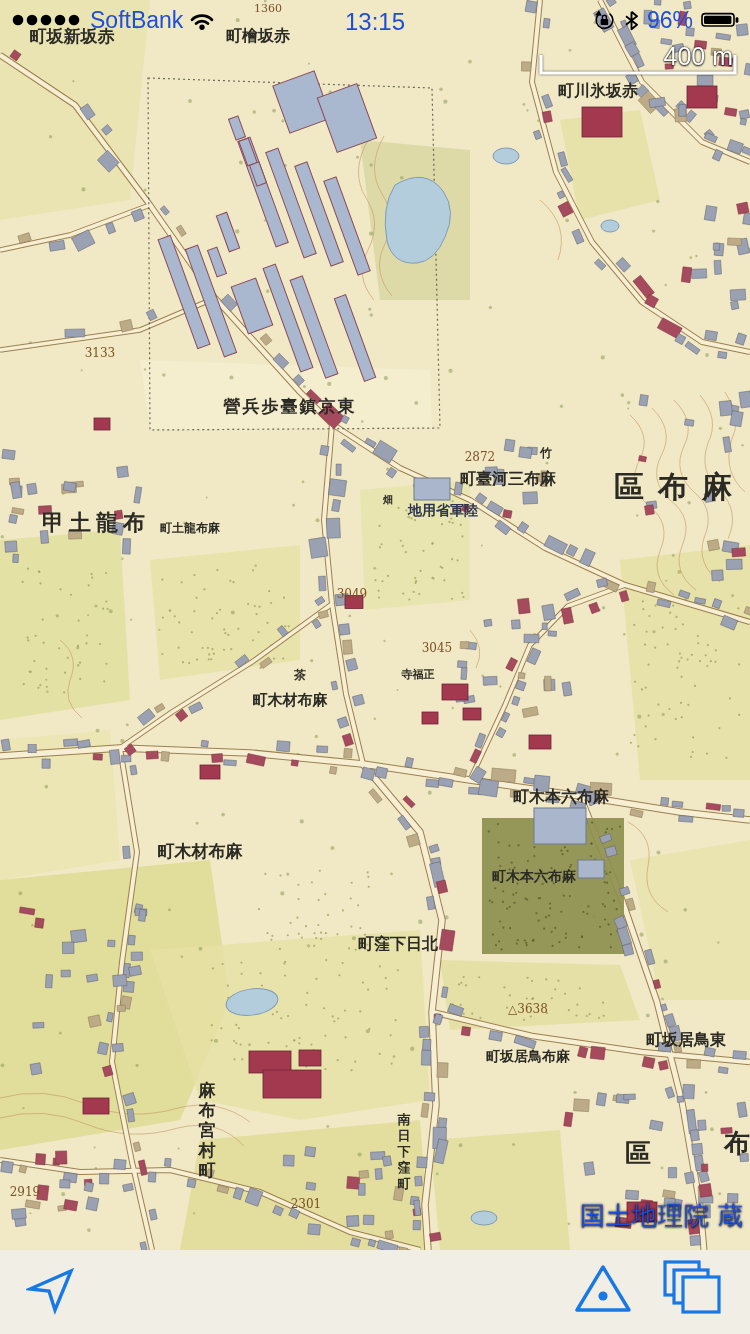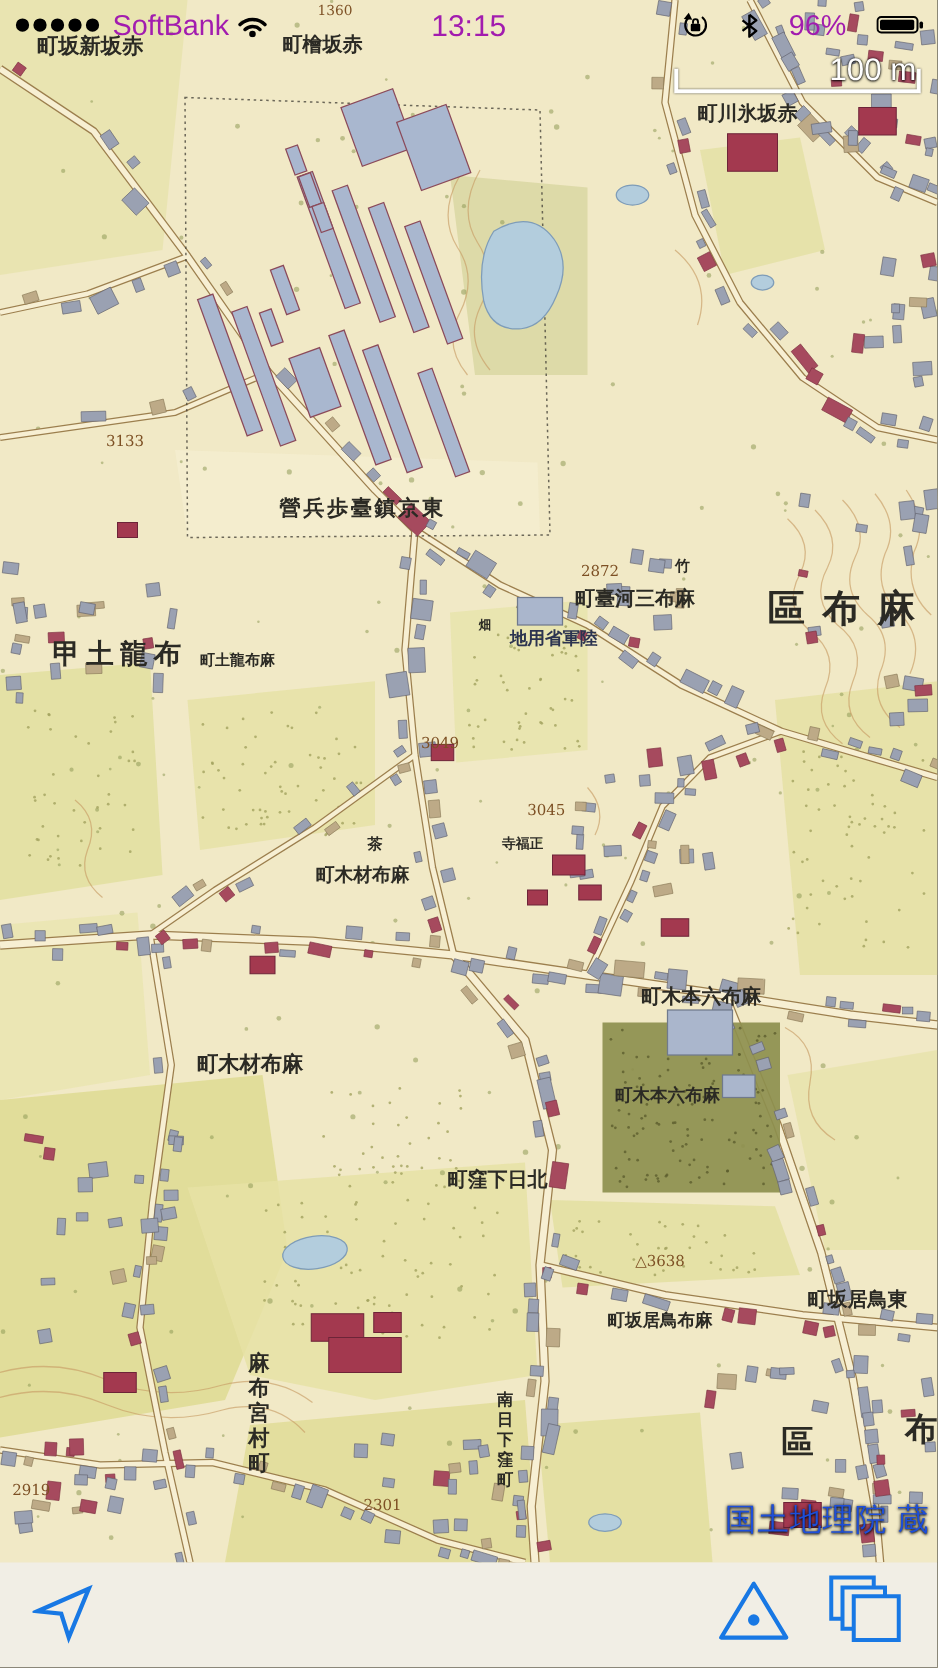--- a/index.html
+++ b/index.html
@@ -5,26 +5,26 @@
   html,body{margin:0;padding:0;background:#222;}
   .screen{position:relative;width:750px;height:1334px;overflow:hidden;
           background:#f1e9c6;font-family:"Liberation Sans",sans-serif;}
   
   .map-wrap{position:absolute;left:0;top:0;width:750px;height:1250px;}
   #map-svg{position:absolute;left:0;top:0;}
   .attribution{position:absolute;right:6px;top:1199px;font-size:25px;color:#1d4ed8;
       letter-spacing:1px;
       text-shadow:0 1px 2px rgba(0,0,0,.9),0 0 3px rgba(0,0,0,.7);}
   
-  .statusbar{position:absolute;left:0;top:0;width:750px;height:40px;z-index:6;color:#a21caf;}
+  .statusbar{position:absolute;left:0;top:0;width:750px;height:40px;z-index:6;color:#1d4ed8;}
   .sb-left{position:absolute;left:12px;top:0;height:40px;display:flex;align-items:center;gap:6px;}
   .sb-carrier{font-size:23px;}
   .sb-time{position:absolute;left:0;top:2px;width:750px;height:40px;display:flex;
            align-items:center;justify-content:center;font-size:24px;font-weight:500;}
-  .sb-right{position:absolute;right:10px;top:0;height:40px;display:flex;align-items:center;gap:24px;}
+  .sb-right{position:absolute;right:10px;top:0;height:40px;display:flex;align-items:center;gap:8px;}
   .sb-batpct{font-size:23px;}
   
   .scalebar{position:absolute;top:48px;right:13px;width:198px;height:28px;z-index:5;}
   .scalebar svg{position:absolute;left:0;bottom:0;filter:drop-shadow(0 0 1px rgba(0,0,0,.65));}
   .scalebar-label{position:absolute;right:4px;bottom:5px;font-size:25px;color:#fff;
       text-shadow:0 0 2px #000,0 1px 2px rgba(0,0,0,.85);}
   
   .toolbar{position:absolute;left:0;bottom:0;width:750px;height:84px;background:#f1eee5;z-index:8;}
   .toolbar button{position:absolute;background:none;border:none;padding:0;cursor:pointer;}
   .tb-locate{left:24px;top:14px;width:56px;height:56px;}
@@ -1261,21 +1261,21 @@
           <text x="737" y="1152" font-size="26" fill="#2b2a24" font-family="&quot;DejaVu Serif&quot;,&quot;Liberation Serif&quot;,serif" font-weight="700" text-anchor="middle" letter-spacing="0">布</text>
         </g>
       </svg>
     <div class="attribution">国土地理院 蔵</div>
   </div>
 
   <div class="scalebar">
     <svg width="198" height="23">
       <path d="M2,2 L2,20 L196,20 L196,2" stroke="#ffffff" stroke-width="3.2" fill="none"></path>
     </svg>
-    <span class="scalebar-label">100 m</span>
+    <span class="scalebar-label">400 m</span>
   </div>
 
   <div class="statusbar">
     <div class="sb-left">
       <svg width="72" height="14">
         <circle cx="6" cy="7" r="5.3" fill="#000"></circle>
           <circle cx="20" cy="7" r="5.3" fill="#000"></circle>
         <circle cx="34" cy="7" r="5.3" fill="#000"></circle>
           <circle cx="48" cy="7" r="5.3" fill="#000"></circle>
         <circle cx="62" cy="7" r="5.3" fill="#000"></circle>

